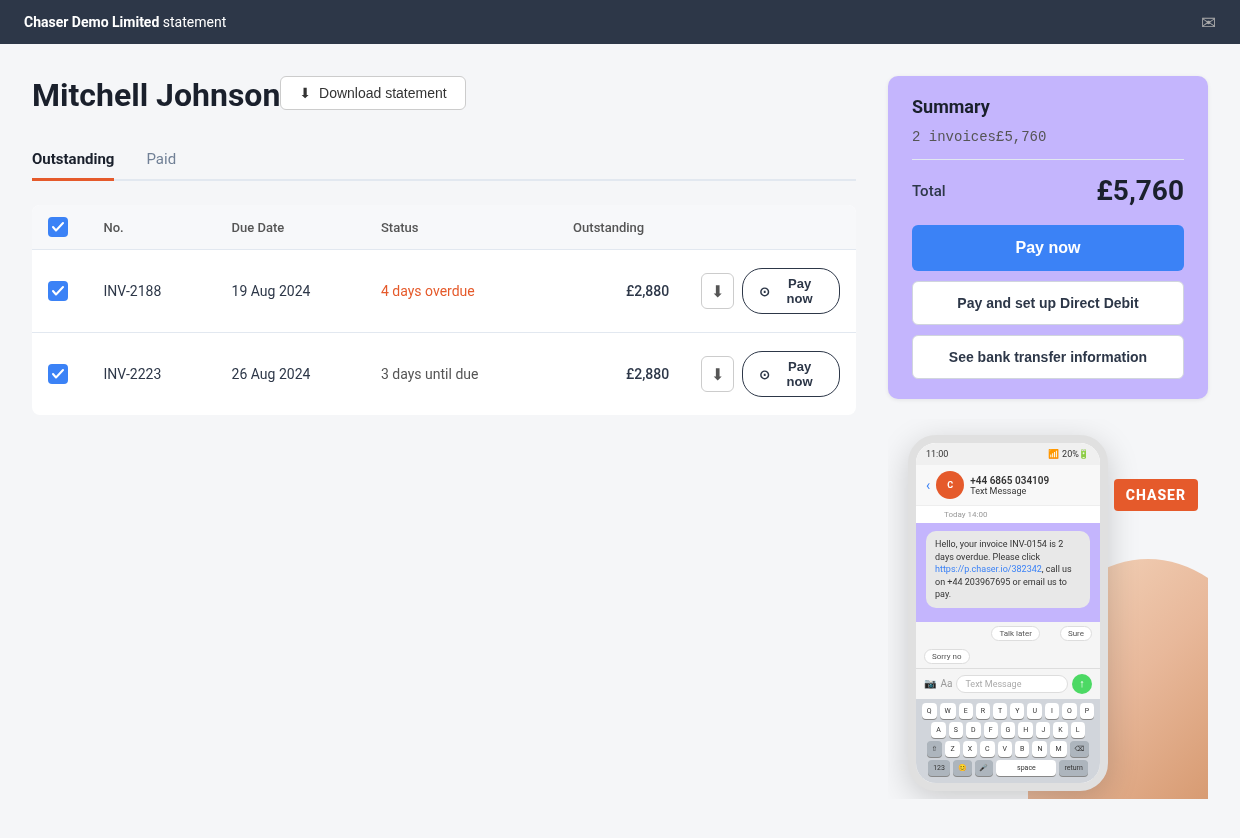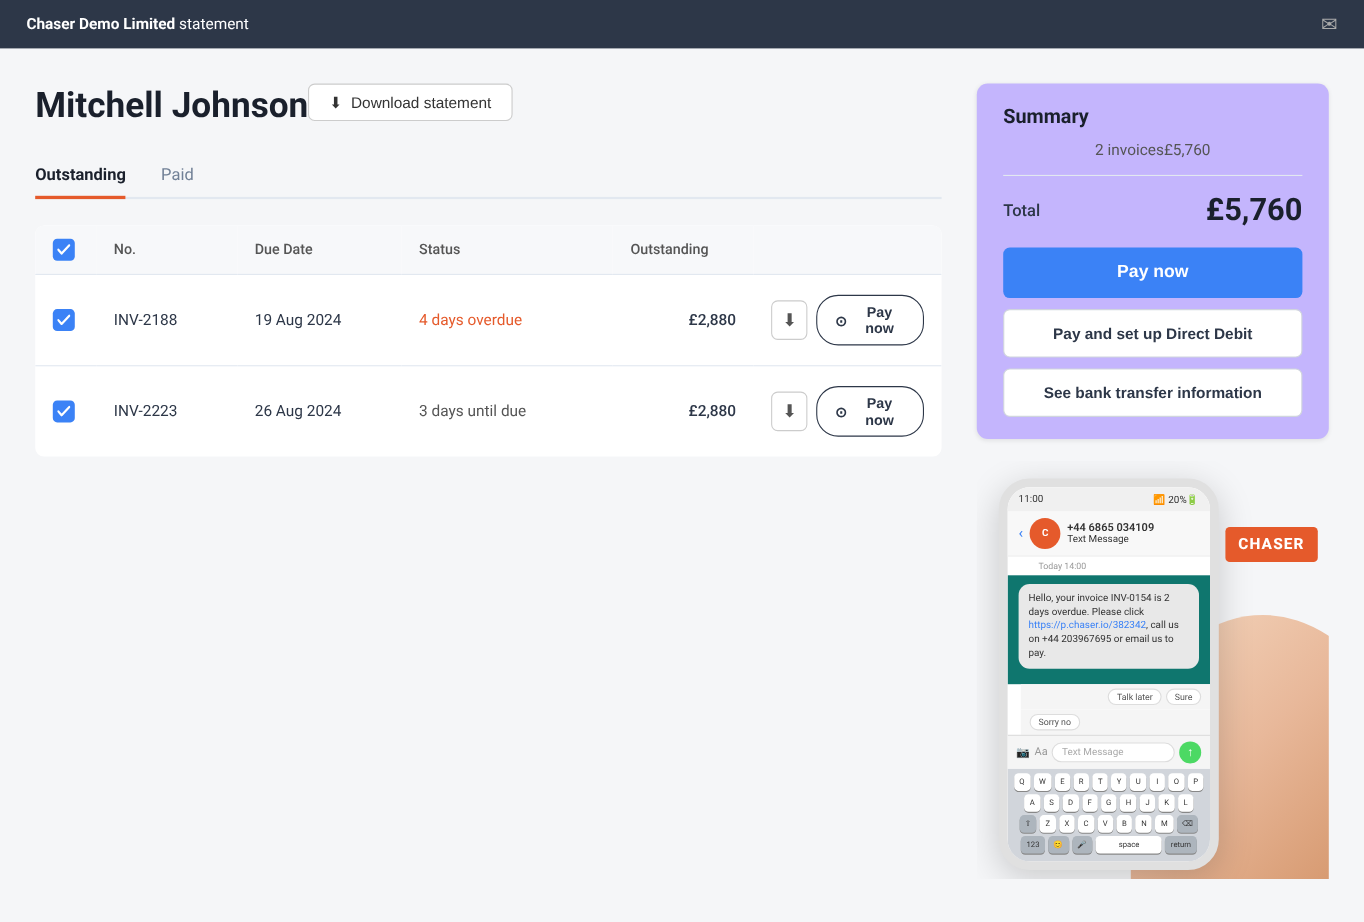--- a/index.html
+++ b/index.html
@@ -162,25 +162,26 @@
       margin-bottom: 0;
     }
     .summary-title {
       font-size: 18px;
       font-weight: 700;
       color: #1a202c;
       margin-bottom: 12px;
     }
     .summary-row {
       display: flex;
-      justify-content: center;
+      justify-content: flex-start;
       align-items: center;
       font-size: 14px;
       color: #555;
       margin-bottom: 14px;
+      font-family: Liberation Mono, monospace;
     }
     .summary-divider {
       border: none;
       border-top: 1px solid #e2e8f0;
       margin: 8px 0 14px;
     }
     .summary-total-row {
       display: flex;
       justify-content: space-between;
       align-items: center;
@@ -304,21 +305,21 @@
       display: flex; align-items: center; justify-content: center;
       color: #fff;
       font-size: 9px;
       font-weight: 700;
     }
     .phone-contact-info { font-size: 9px; color: #333; }
     .phone-contact-name { font-weight: 600; font-size: 10px; }
 
     .phone-message-body {
       padding: 8px 10px;
-      background: #0f766e;
+      background: #c4b5fd;
       min-height: 80px;
     }
     .message-bubble {
       background: #e8e8e8;
       border-radius: 10px;
       padding: 7px 9px;
       font-size: 9px;
       color: #333;
       line-height: 1.4;
       margin-bottom: 6px;
@@ -346,26 +347,25 @@
       width: 20px; height: 20px;
       background: #4cd964;
       border-radius: 50%;
       display: flex; align-items: center; justify-content: center;
       color: #fff;
       font-size: 11px;
     }
 
     .quick-replies {
       display: flex;
-      gap: 4px;
+      gap: 20px;
       padding: 4px 8px;
       background: #f5f5f5;
       font-size: 8px;
       justify-content: flex-end;
-      margin-left: 12px;
     }
     .quick-reply {
       background: #fff;
       border: 1px solid #ddd;
       border-radius: 10px;
       padding: 2px 7px;
       color: #555;
     }
 
     .phone-keyboard {

